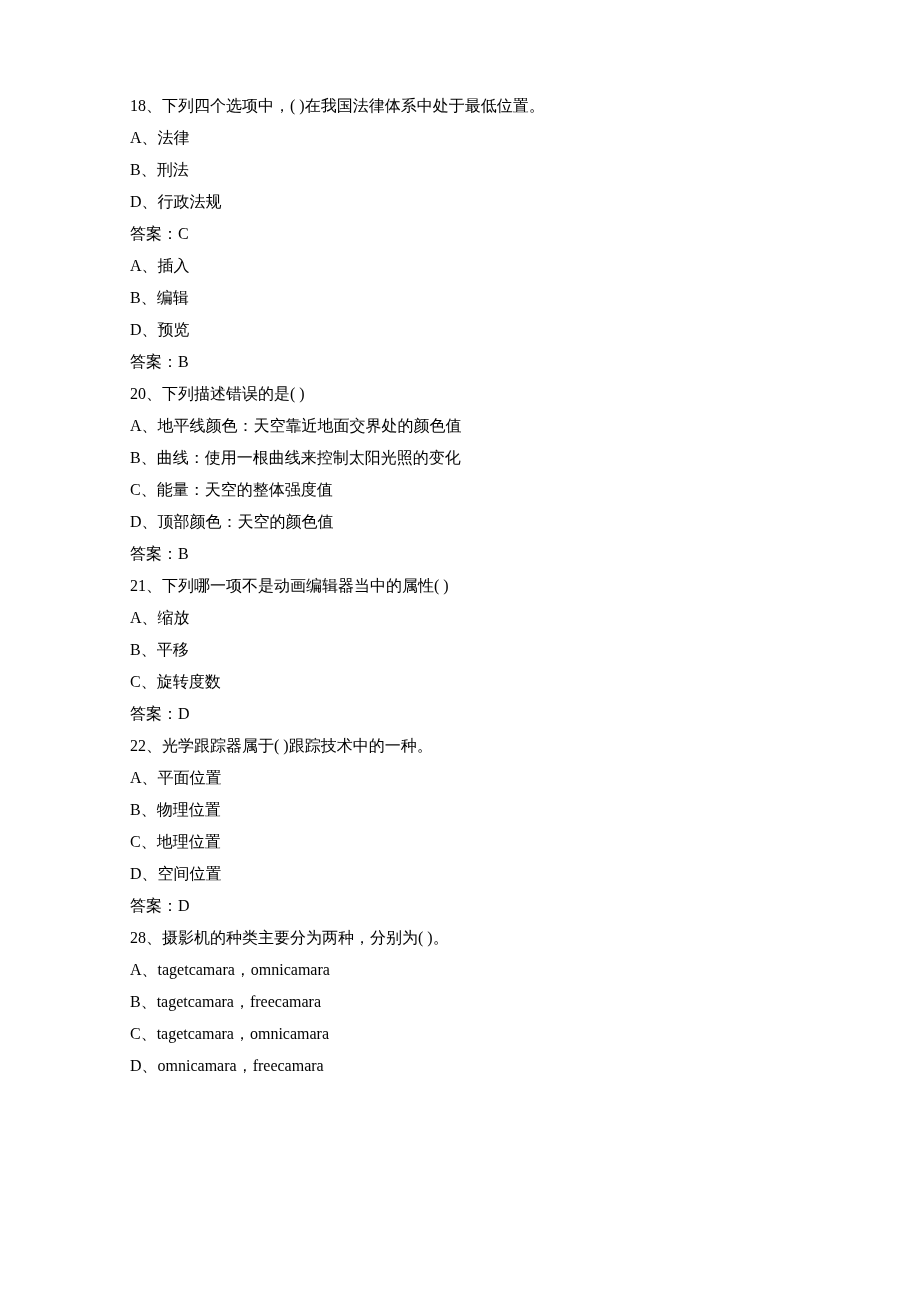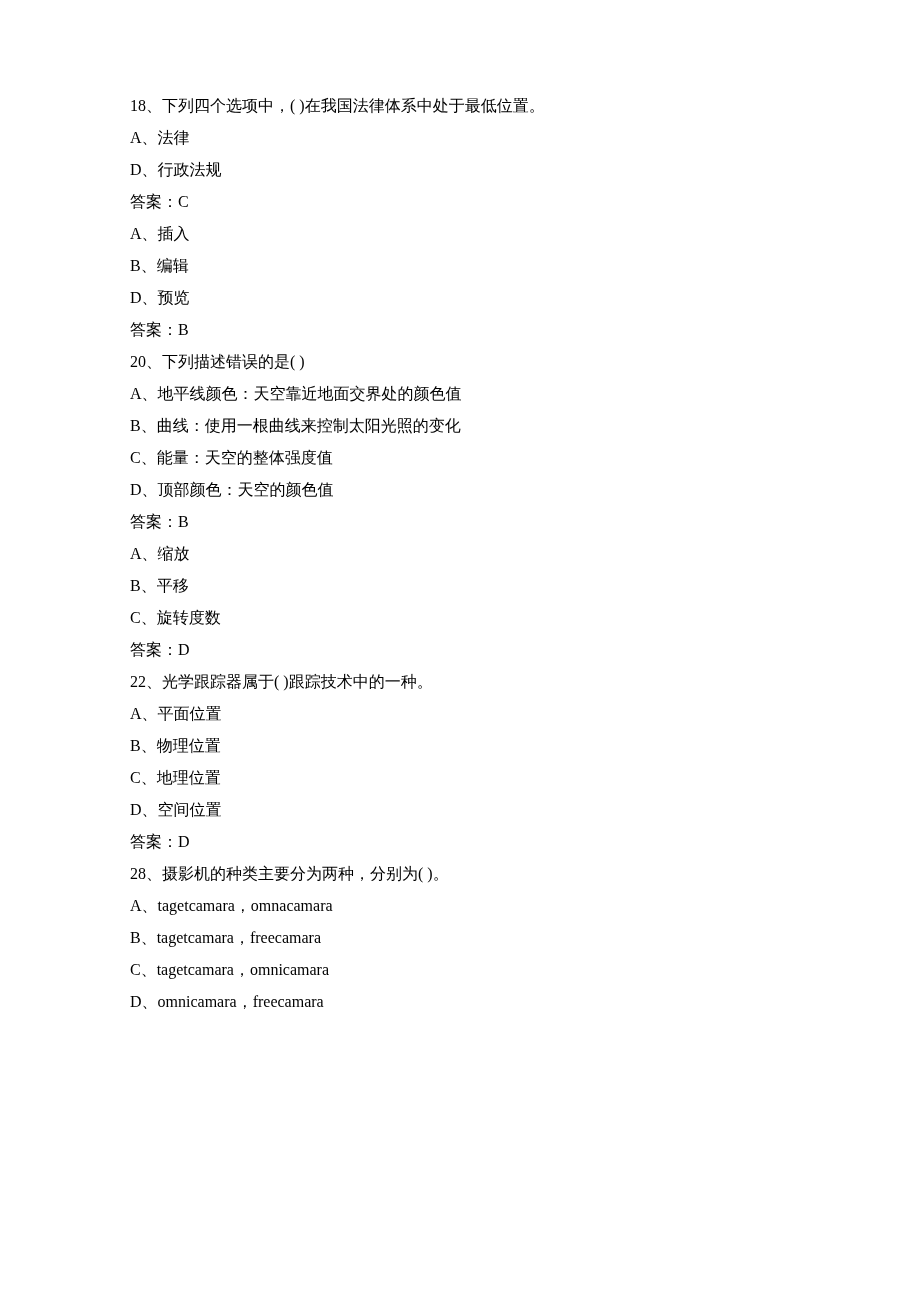--- a/index.html
+++ b/index.html
@@ -20,45 +20,47 @@
   .line {
     white-space: pre-wrap;
   }
 </style>
 </head>
 <body>
 
 <div class="page">
   <div class="line">18、下列四个选项中，( )在我国法律体系中处于最低位置。</div>
   <div class="line">A、法律</div>
+  <div class="line">B、刑法</div>
   <div class="line">D、行政法规</div>
   <div class="line">答案：C</div>
 
   <div class="line">A、插入</div>
   <div class="line">B、编辑</div>
   <div class="line">D、预览</div>
   <div class="line">答案：B</div>
 
   <div class="line">20、下列描述错误的是( )</div>
   <div class="line">A、地平线颜色：天空靠近地面交界处的颜色值</div>
   <div class="line">B、曲线：使用一根曲线来控制太阳光照的变化</div>
   <div class="line">C、能量：天空的整体强度值</div>
   <div class="line">D、顶部颜色：天空的颜色值</div>
   <div class="line">答案：B</div>
 
+  <div class="line">21、下列哪一项不是动画编辑器当中的属性( )</div>
   <div class="line">A、缩放</div>
   <div class="line">B、平移</div>
   <div class="line">C、旋转度数</div>
   <div class="line">答案：D</div>
 
   <div class="line">22、光学跟踪器属于( )跟踪技术中的一种。</div>
   <div class="line">A、平面位置</div>
   <div class="line">B、物理位置</div>
   <div class="line">C、地理位置</div>
   <div class="line">D、空间位置</div>
   <div class="line">答案：D</div>
 
   <div class="line">28、摄影机的种类主要分为两种，分别为( )。</div>
-  <div class="line">A、tagetcamara，omnacamara</div>
+  <div class="line">A、tagetcamara，omnicamara</div>
   <div class="line">B、tagetcamara，freecamara</div>
   <div class="line">C、tagetcamara，omnicamara</div>
   <div class="line">D、omnicamara，freecamara</div>
 </div>
 
 </body></html>

